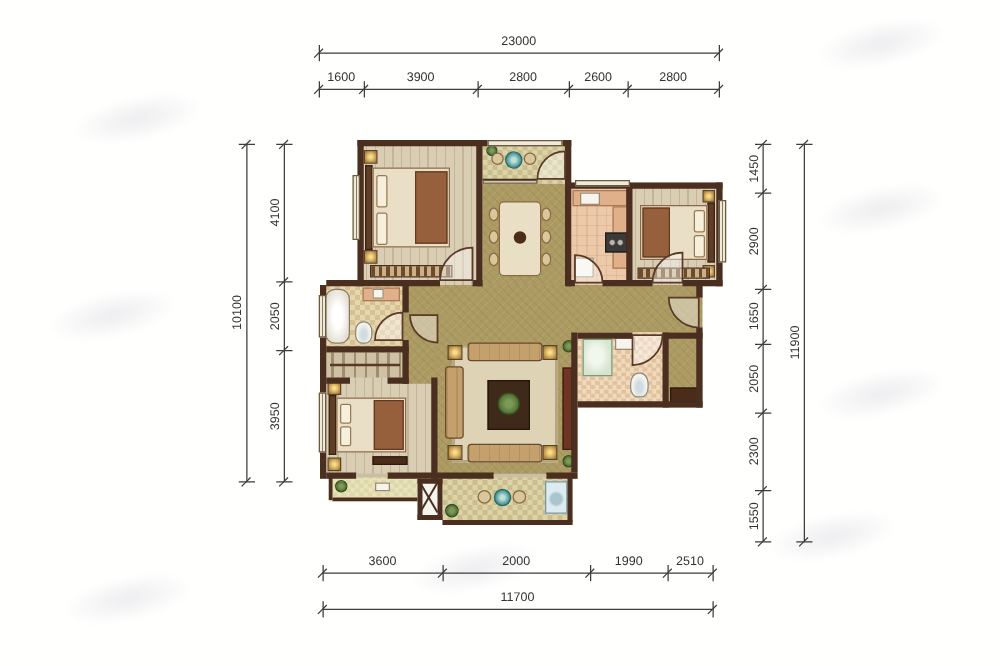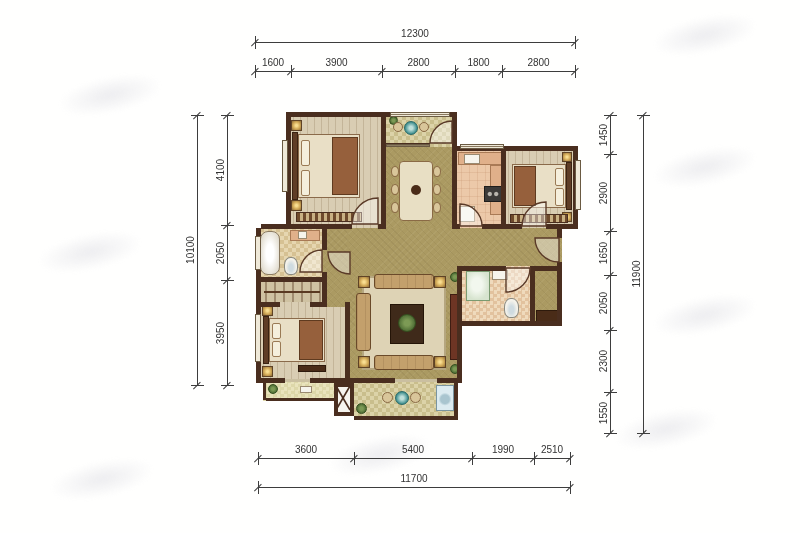--- a/index.html
+++ b/index.html
@@ -247,38 +247,38 @@
         <line x1="336" y1="386" x2="350" y2="410" stroke="#4a2e1f" stroke-width="1.6"></line>
         <line x1="350" y1="386" x2="336" y2="410" stroke="#4a2e1f" stroke-width="1.6"></line>
       </svg>
   </div>
   <div id="dims">
       <div class="abs dimline" style="left: 255px; top: 42px; width: 320px; height: 1px;"></div>
       <div class="abs dimtick" style="left: 255px; top: 36px; width: 1px; height: 13px;"></div>
       <div class="abs dimslash" style="left: 250px; top: 42px; width: 10px; height: 1.4px; transform: rotate(-45deg);"></div>
       <div class="abs dimtick" style="left: 575px; top: 36px; width: 1px; height: 13px;"></div>
       <div class="abs dimslash" style="left: 570px; top: 42px; width: 10px; height: 1.4px; transform: rotate(-45deg);"></div>
-      <div class="abs dimlabel" style="left: 393px; top: 28px; width: 44px; height: 11px;">12300</div>
+      <div class="abs dimlabel" style="left: 393px; top: 28px; width: 44px; height: 11px;">23000</div>
       <div class="abs dimline" style="left: 255px; top: 71px; width: 320px; height: 1px;"></div>
       <div class="abs dimtick" style="left: 255px; top: 65px; width: 1px; height: 13px;"></div>
       <div class="abs dimslash" style="left: 250px; top: 71px; width: 10px; height: 1.4px; transform: rotate(-45deg);"></div>
       <div class="abs dimtick" style="left: 291px; top: 65px; width: 1px; height: 13px;"></div>
       <div class="abs dimslash" style="left: 286px; top: 71px; width: 10px; height: 1.4px; transform: rotate(-45deg);"></div>
       <div class="abs dimtick" style="left: 382px; top: 65px; width: 1px; height: 13px;"></div>
       <div class="abs dimslash" style="left: 377px; top: 71px; width: 10px; height: 1.4px; transform: rotate(-45deg);"></div>
       <div class="abs dimtick" style="left: 455px; top: 65px; width: 1px; height: 13px;"></div>
       <div class="abs dimslash" style="left: 450px; top: 71px; width: 10px; height: 1.4px; transform: rotate(-45deg);"></div>
       <div class="abs dimtick" style="left: 502px; top: 65px; width: 1px; height: 13px;"></div>
       <div class="abs dimslash" style="left: 497px; top: 71px; width: 10px; height: 1.4px; transform: rotate(-45deg);"></div>
       <div class="abs dimtick" style="left: 575px; top: 65px; width: 1px; height: 13px;"></div>
       <div class="abs dimslash" style="left: 570px; top: 71px; width: 10px; height: 1.4px; transform: rotate(-45deg);"></div>
       <div class="abs dimlabel" style="left: 251px; top: 57px; width: 44px; height: 11px;">1600</div>
       <div class="abs dimlabel" style="left: 314.5px; top: 57px; width: 44px; height: 11px;">3900</div>
       <div class="abs dimlabel" style="left: 396.5px; top: 57px; width: 44px; height: 11px;">2800</div>
-      <div class="abs dimlabel" style="left: 456.5px; top: 57px; width: 44px; height: 11px;">1800</div>
+      <div class="abs dimlabel" style="left: 456.5px; top: 57px; width: 44px; height: 11px;">2600</div>
       <div class="abs dimlabel" style="left: 516.5px; top: 57px; width: 44px; height: 11px;">2800</div>
       <div class="abs dimline" style="left: 197px; top: 115px; width: 1px; height: 270px;"></div>
       <div class="abs dimtick" style="left: 191px; top: 115px; width: 13px; height: 1px;"></div>
       <div class="abs dimslash" style="left: 192px; top: 115px; width: 10px; height: 1.4px; transform: rotate(-45deg);"></div>
       <div class="abs dimtick" style="left: 191px; top: 385px; width: 13px; height: 1px;"></div>
       <div class="abs dimslash" style="left: 192px; top: 385px; width: 10px; height: 1.4px; transform: rotate(-45deg);"></div>
       <div class="abs dimlabel" style="left: 168px; top: 245px; width: 44px; height: 10px; transform: rotate(-90deg);">10100</div>
       <div class="abs dimline" style="left: 227px; top: 115px; width: 1px; height: 270px;"></div>
       <div class="abs dimtick" style="left: 221px; top: 115px; width: 13px; height: 1px;"></div>
       <div class="abs dimslash" style="left: 222px; top: 115px; width: 10px; height: 1.4px; transform: rotate(-45deg);"></div>
@@ -323,21 +323,21 @@
       <div class="abs dimslash" style="left: 253px; top: 458px; width: 10px; height: 1.4px; transform: rotate(-45deg);"></div>
       <div class="abs dimtick" style="left: 354px; top: 452px; width: 1px; height: 13px;"></div>
       <div class="abs dimslash" style="left: 349px; top: 458px; width: 10px; height: 1.4px; transform: rotate(-45deg);"></div>
       <div class="abs dimtick" style="left: 472px; top: 452px; width: 1px; height: 13px;"></div>
       <div class="abs dimslash" style="left: 467px; top: 458px; width: 10px; height: 1.4px; transform: rotate(-45deg);"></div>
       <div class="abs dimtick" style="left: 534px; top: 452px; width: 1px; height: 13px;"></div>
       <div class="abs dimslash" style="left: 529px; top: 458px; width: 10px; height: 1.4px; transform: rotate(-45deg);"></div>
       <div class="abs dimtick" style="left: 570px; top: 452px; width: 1px; height: 13px;"></div>
       <div class="abs dimslash" style="left: 565px; top: 458px; width: 10px; height: 1.4px; transform: rotate(-45deg);"></div>
       <div class="abs dimlabel" style="left: 284px; top: 444px; width: 44px; height: 11px;">3600</div>
-      <div class="abs dimlabel" style="left: 391px; top: 444px; width: 44px; height: 11px;">5400</div>
+      <div class="abs dimlabel" style="left: 391px; top: 444px; width: 44px; height: 11px;">2000</div>
       <div class="abs dimlabel" style="left: 481px; top: 444px; width: 44px; height: 11px;">1990</div>
       <div class="abs dimlabel" style="left: 530px; top: 444px; width: 44px; height: 11px;">2510</div>
       <div class="abs dimline" style="left: 258px; top: 487px; width: 312px; height: 1px;"></div>
       <div class="abs dimtick" style="left: 258px; top: 481px; width: 1px; height: 13px;"></div>
       <div class="abs dimslash" style="left: 253px; top: 487px; width: 10px; height: 1.4px; transform: rotate(-45deg);"></div>
       <div class="abs dimtick" style="left: 570px; top: 481px; width: 1px; height: 13px;"></div>
       <div class="abs dimslash" style="left: 565px; top: 487px; width: 10px; height: 1.4px; transform: rotate(-45deg);"></div>
       <div class="abs dimlabel" style="left: 392px; top: 473px; width: 44px; height: 11px;">11700</div>
     </div>
 </div>

